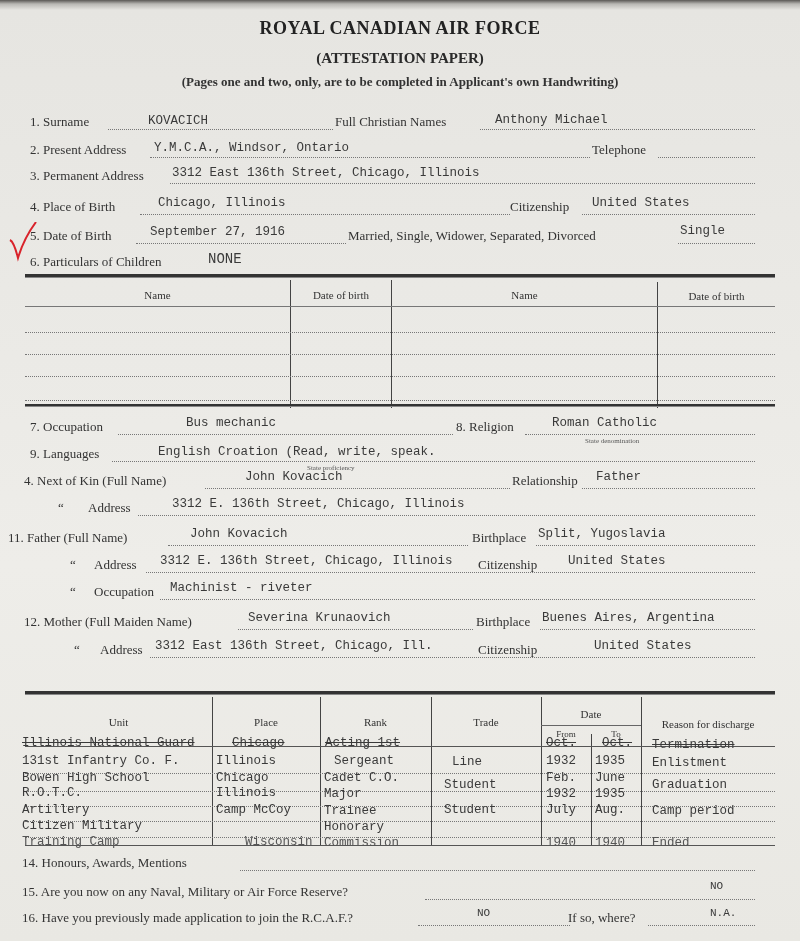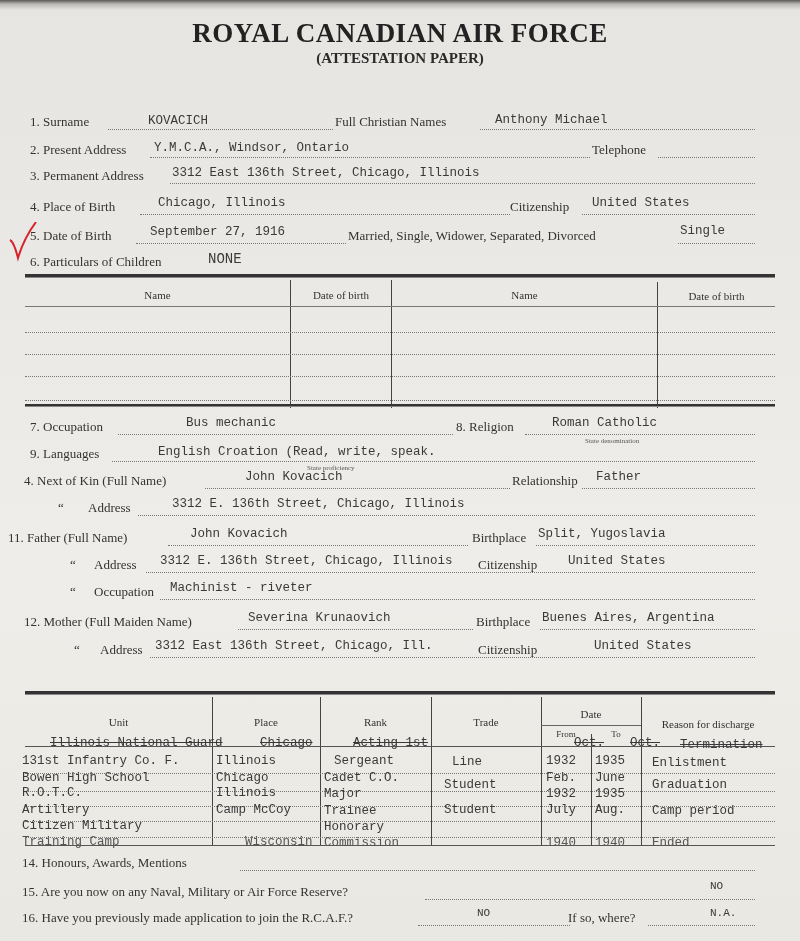--- a/index.html
+++ b/index.html
@@ -9,21 +9,21 @@
     position: relative;
     font-family: "DejaVu Serif", "Liberation Serif", serif;
     color: #2a2a2a;
   }
   .page {
     position: absolute; left: 0; top: 0; width: 800px; height: 941px;
     background: linear-gradient(180deg, #5a5855 0px, #b9b8b4 4px, #e6e5e1 10px, #eeede9 60%, #e9e8e3 100%);
   }
   .title {
     position: absolute; top: 18px; left: 0; width: 800px; text-align: center;
-    font-family: "Liberation Serif", serif; font-weight: bold; font-size: 27px;
+    font-family: "Liberation Serif", serif; font-weight: bold; font-size: 18px;
     letter-spacing: 0.5px; color: #222;
   }
   .subtitle {
     position: absolute; top: 50px; left: 0; width: 800px; text-align: center;
     font-family: "Liberation Serif", serif; font-weight: bold; font-size: 15px; color: #2a2a2a;
   }
   .note {
     position: absolute; top: 74px; left: 0; width: 800px; text-align: center;
     font-family: "Liberation Serif", serif; font-weight: bold; font-size: 13px; color: #333;
   }
@@ -45,32 +45,33 @@
   .rule-thick { position: absolute; height: 3px; background: #333; border-bottom: 1px solid #888; }
   .vline { position: absolute; width: 1px; background: #444; }
   .hline { position: absolute; height: 1px; background: #666; }
   .hdot { position: absolute; height: 0; border-bottom: 1px dotted #777; }
   .th {
     position: absolute; font-family: "Liberation Serif", serif; font-size: 11px; color: #333; text-align: center; white-space: nowrap;
   }
   .cell {
     position: absolute; font-family: "Liberation Mono", "DejaVu Sans Mono", monospace; font-size: 12.5px; color: #3a3a3a; white-space: nowrap;
   }
-  .strike { text-decoration: line-through; margin-left: 28px; }
+  .strike { text-decoration: line-through; }
   .check {
     position: absolute; left: 8px; top: 222px; width: 30px; height: 40px;
   }
 </style>
 </head>
 <body>
 
 <div class="page">
 
   <div class="title">ROYAL CANADIAN AIR FORCE</div>
   <div class="subtitle">(ATTESTATION PAPER)</div>
+  <div class="note">(Pages one and two, only, are to be completed in Applicant's own Handwriting)</div>
 
   <svg class="check" viewBox="0 0 30 40">
     <path d="M2 18 Q6 20 10 36 Q16 16 28 0" stroke="#d9232b" stroke-width="2" fill="none"></path>
   </svg>
 
   <div class="field-row" style="top:114px">
     <span class="lbl" style="left:30px">1. Surname</span>
     <span class="dots" style="left:108px;width:225px;top:15px"></span>
     <span class="typed" style="left:148px;top:0">KOVACICH</span>
     <span class="lbl" style="left:335px">Full Christian Names</span>

